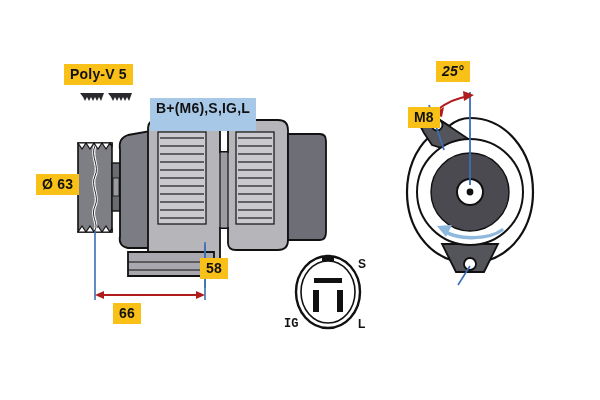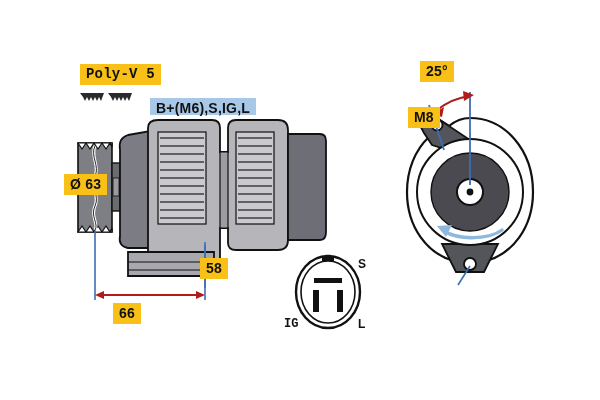--- a/index.html
+++ b/index.html
@@ -33,34 +33,34 @@
     color: #111111;
   }
   .lbl-yellow {
     background: #F9C017;
     padding: 3px 6px 4px 6px;
     font-size: 14px;
     letter-spacing: 0.2px;
   }
   .lbl-blue {
     background: #A8C8E8;
-    padding: 3px 6px 0 6px;
+    padding: 3px 6px 16px 6px;
     font-size: 14px;
     letter-spacing: 0.2px;
   }
   .lbl-plain {
     font-size: 12px;
     color: #111111;
   }
-  #label-polyv   { left: 80px;  top: 64px; font-family: Liberation Mono, monospace; }
+  #label-polyv   { left: 64px;  top: 64px; }
   #label-terminals { left: 150px; top: 98px; }
-  #label-dia63   { left: 36px;  top: 174px; margin-left: 28px; }
+  #label-dia63   { left: 36px;  top: 174px; }
   #label-58      { left: 200px; top: 258px; }
   #label-97      { left: 113px; top: 303px; }
-  #label-25deg   { left: 420px; top: 61px; }
+  #label-25deg   { left: 436px; top: 61px; font-style: italic; }
   #label-m8      { left: 408px; top: 107px; }
   #label-dia102  { left: 443px; top: 283px; }
   #label-s       { left: 358px; top: 258px; }
   #label-ig      { left: 284px; top: 318px; font-family: Liberation Mono, monospace; }
   #label-l       { left: 358px; top: 318px; }
 </style>
 </head>
 <body>
 
 <div id="stage">

